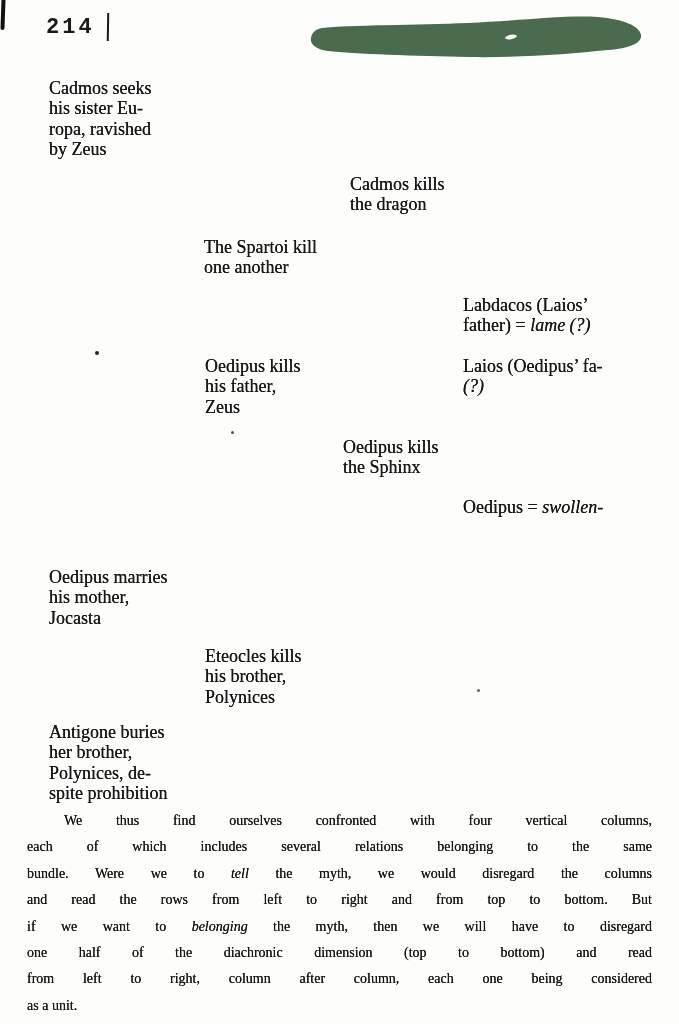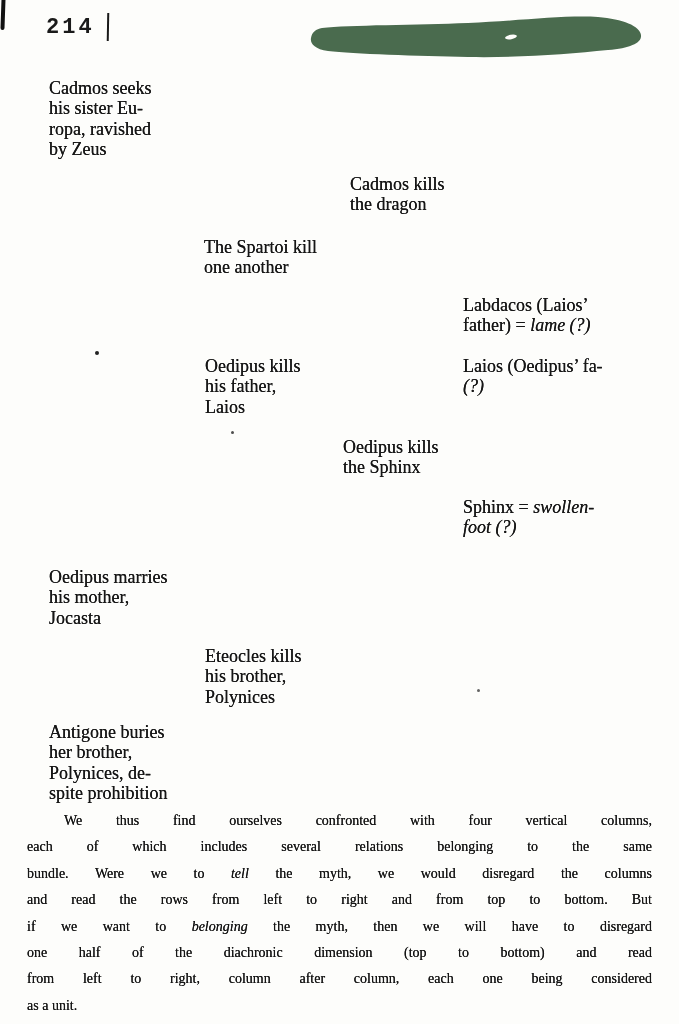--- a/index.html
+++ b/index.html
@@ -109,33 +109,32 @@
         <div class="line"><span>Labdacos (Laios’</span></div>
         <div class="line"><span>father) = </span><span class="it">lame (?)</span></div>
       </div>
       <div class="cell pos-2">
         <div class="line"><span>The Spartoi kill</span></div>
         <div class="line"><span>one another</span></div>
       </div>
       <div class="cell pos-4">
         <div class="line"><span>Oedipus kills</span></div>
         <div class="line"><span>his father,</span></div>
-        <div class="line"><span>Laios</span></div>
+        <div class="line"><span>Zeus</span></div>
       </div>
       <div class="cell pos-5">
         <div class="line"><span>Laios (Oedipus’ fa-</span></div>
         <div class="line"><span class="it">(?)</span></div>
       </div>
       <div class="cell pos-6">
         <div class="line"><span>Oedipus kills</span></div>
         <div class="line"><span>the Sphinx</span></div>
       </div>
       <div class="cell pos-7">
-        <div class="line"><span>Sphinx = </span><span class="it">swollen-</span></div>
-        <div class="line"><span class="it">foot (?)</span></div>
+        <div class="line"><span>Oedipus = </span><span class="it">swollen-</span></div>
       </div>
       <div class="cell pos-8">
         <div class="line"><span>Oedipus marries</span></div>
         <div class="line"><span>his mother,</span></div>
         <div class="line"><span>Jocasta</span></div>
       </div>
       <div class="cell pos-9">
         <div class="line"><span>Eteocles kills</span></div>
         <div class="line"><span>his brother,</span></div>
         <div class="line"><span>Polynices</span></div>

